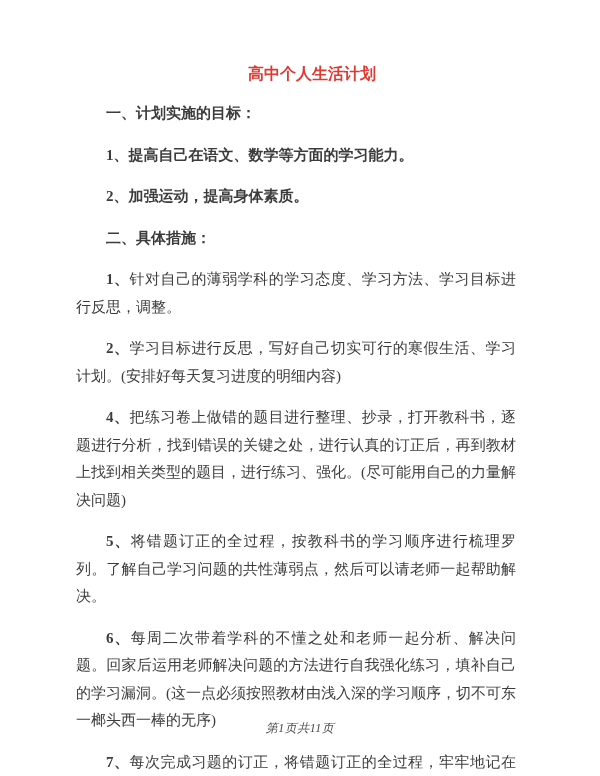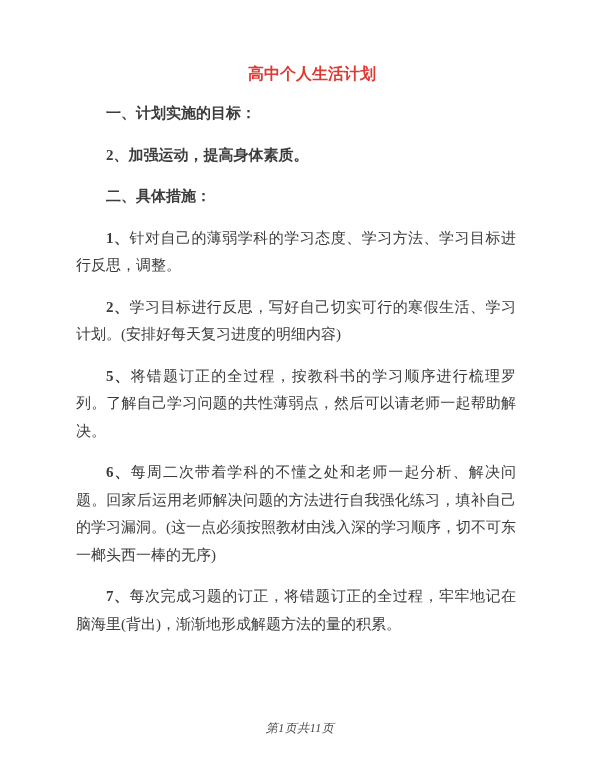--- a/index.html
+++ b/index.html
@@ -66,29 +66,31 @@
 <body>
 
 <div class="page">
 
   <h1 class="doc-title">高中个人生活计划</h1>
 
   <div class="doc-body">
 
     <p class="heading">一、计划实施的目标：</p>
 
+    <p class="goal">1、提高自己在语文、数学等方面的学习能力。</p>
     <p class="goal">2、加强运动，提高身体素质。</p>
 
     <p class="heading">二、具体措施：</p>
 
     <p class="measure"><span class="num">1、</span><span>针对自己的薄弱学科的学习态度、学习方法、学习目标进行反思，调整。</span></p>
 
     <p class="measure"><span class="num">2、</span><span>学习目标进行反思，写好自己切实可行的寒假生活、学习计划。(安排好每天复习进度的明细内容)</span></p>
 
 
+    <p class="measure"><span class="num">4、</span><span>把练习卷上做错的题目进行整理、抄录，打开教科书，逐题进行分析，找到错误的关键之处，进行认真的订正后，再到教材上找到相关类型的题目，进行练习、强化。(尽可能用自己的力量解决问题)</span></p>
 
     <p class="measure"><span class="num">5、</span><span>将错题订正的全过程，按教科书的学习顺序进行梳理罗列。了解自己学习问题的共性薄弱点，然后可以请老师一起帮助解决。</span></p>
 
     <p class="measure"><span class="num">6、</span><span>每周二次带着学科的不懂之处和老师一起分析、解决问题。回家后运用老师解决问题的方法进行自我强化练习，填补自己的学习漏洞。(这一点必须按照教材由浅入深的学习顺序，切不可东一榔头西一棒的无序)</span></p>
 
     <p class="measure"><span class="num">7、</span><span>每次完成习题的订正，将错题订正的全过程，牢牢地记在脑海里(背出)，渐渐地形成解题方法的量的积累。</span></p>
 
   </div>
 
   <div class="page-footer">

